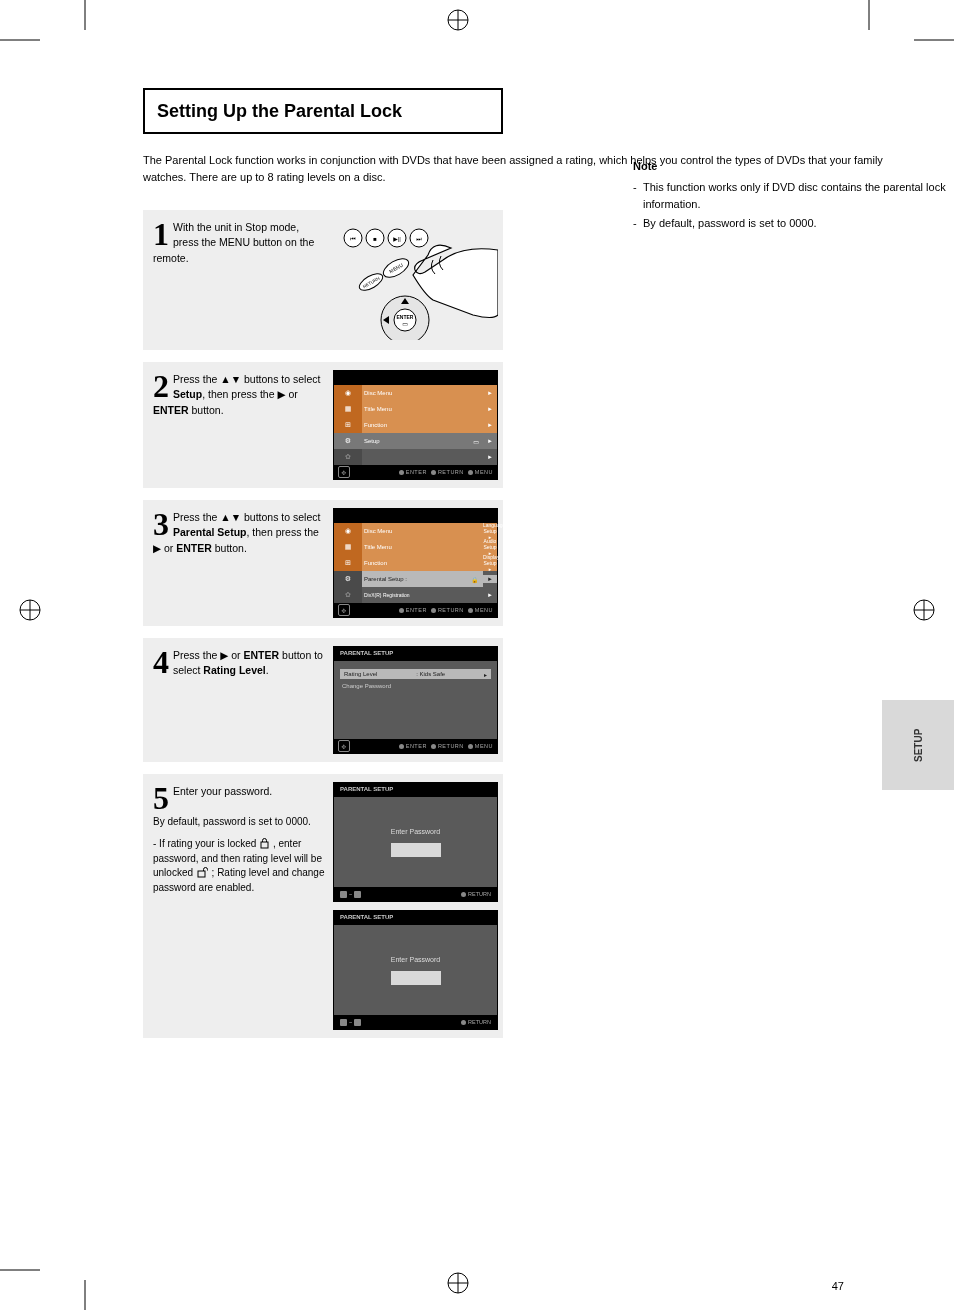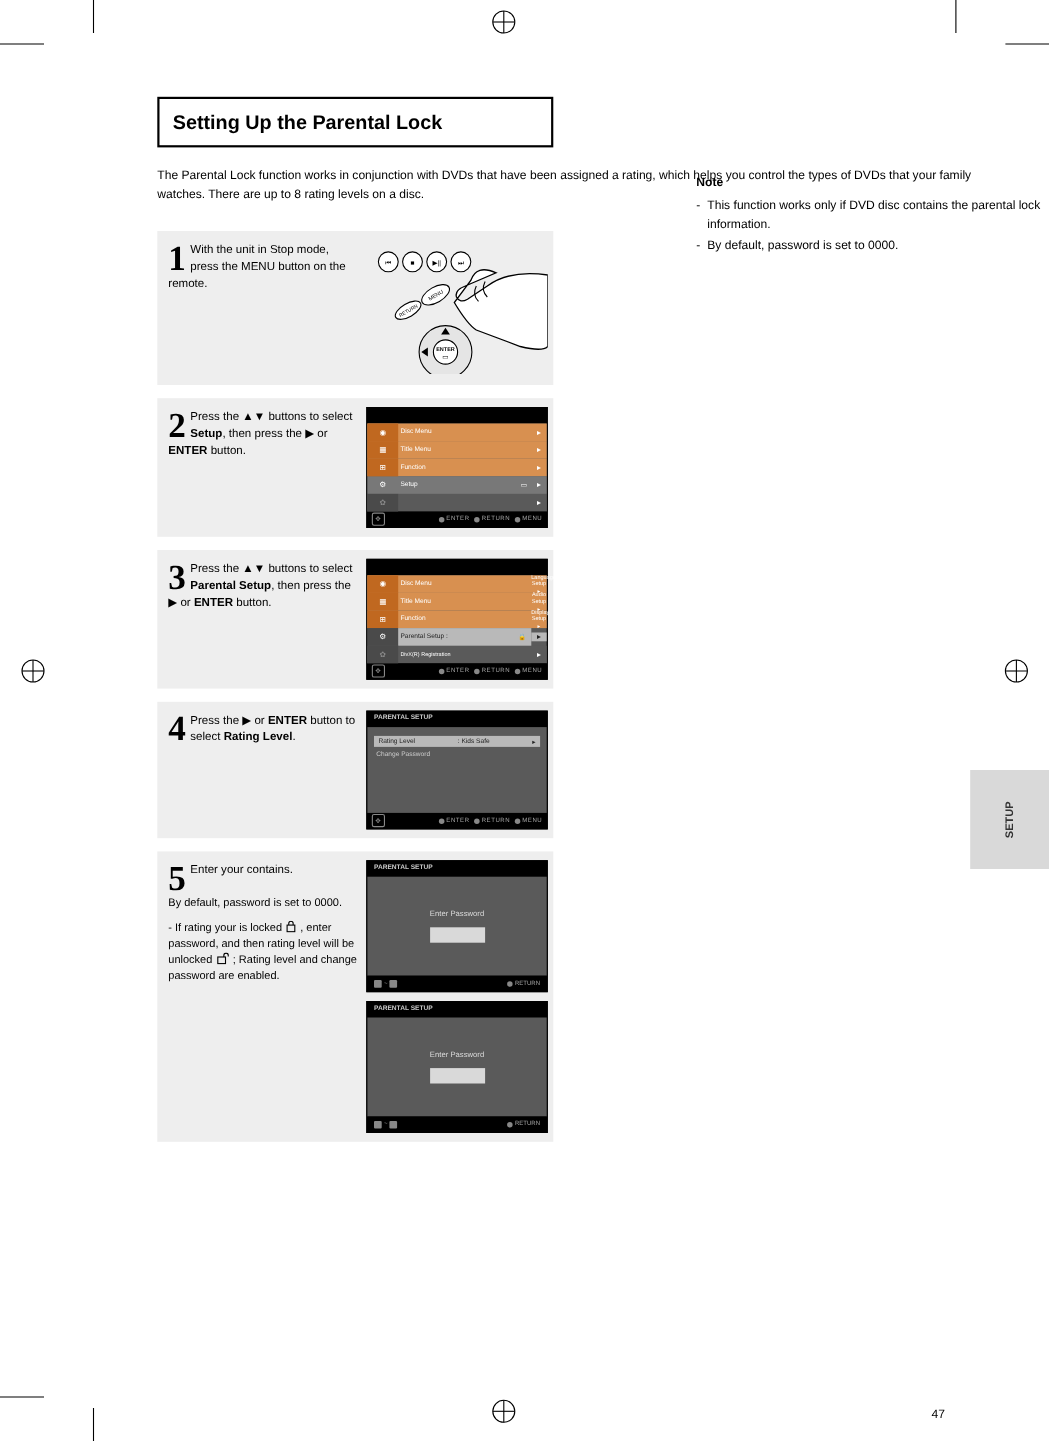--- a/index.html
+++ b/index.html
@@ -413,21 +413,21 @@
           <span class="footer-dot">RETURN</span>
           <span class="footer-dot">MENU</span>
         </div>
       </div>
     </div>
   </div>
 
   <div class="step-block">
     <div class="step-left">
       <span class="step-num">5</span>
-      <span>Enter your contains.</span>
+      <span>Enter your password.</span>
       <div style="clear:both;height:2px"></div>
       <div style="font-size:10px">By default, password is set to 0000.</div>
       <div style="height:8px"></div>
       <div style="font-size:10px;line-height:1.45">
         <span>- If rating your is locked </span>
         <svg width="11" height="11" style="vertical-align:-2px">
             <rect x="2" y="4" width="7" height="6" fill="none" stroke="#000"></rect>
             <path d="M 3.5 4 L 3.5 2.5 A 2 2 0 0 1 7.5 2.5 L 7.5 4" fill="none" stroke="#000"></path>
           </svg>
         <span> , enter password, and then rating level will be unlocked </span>
@@ -472,14 +472,14 @@
     <div class="note-head">Note</div>
     <ul>
       <li>This function works only if DVD disc contains the parental lock information.</li>
       <li>By default, password is set to 0000.</li>
     </ul>
   </div>
 
 </div>
 
 <div class="footer-num">
-  <span style="position:absolute; right:95px">47</span>
+  <span style="position:absolute; right:110px">47</span>
 </div>
 
 </body></html>

